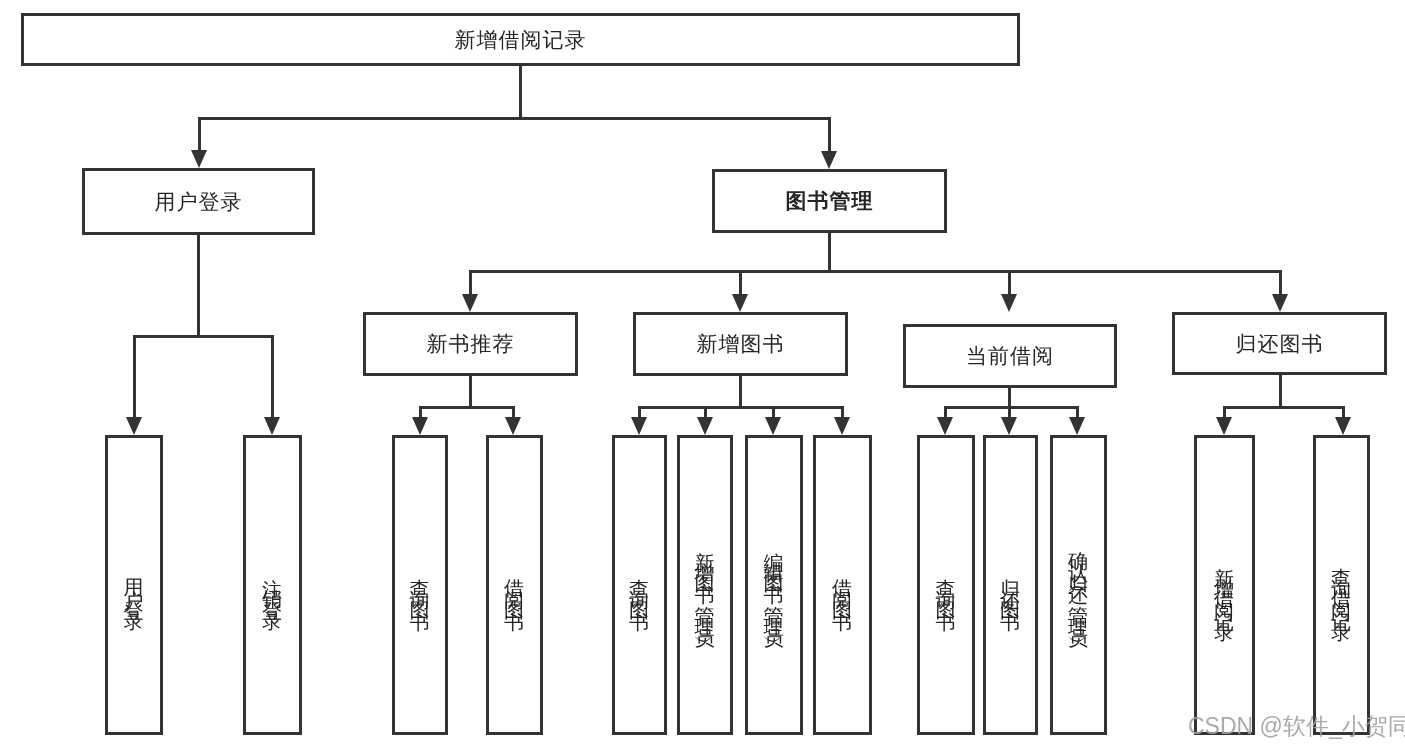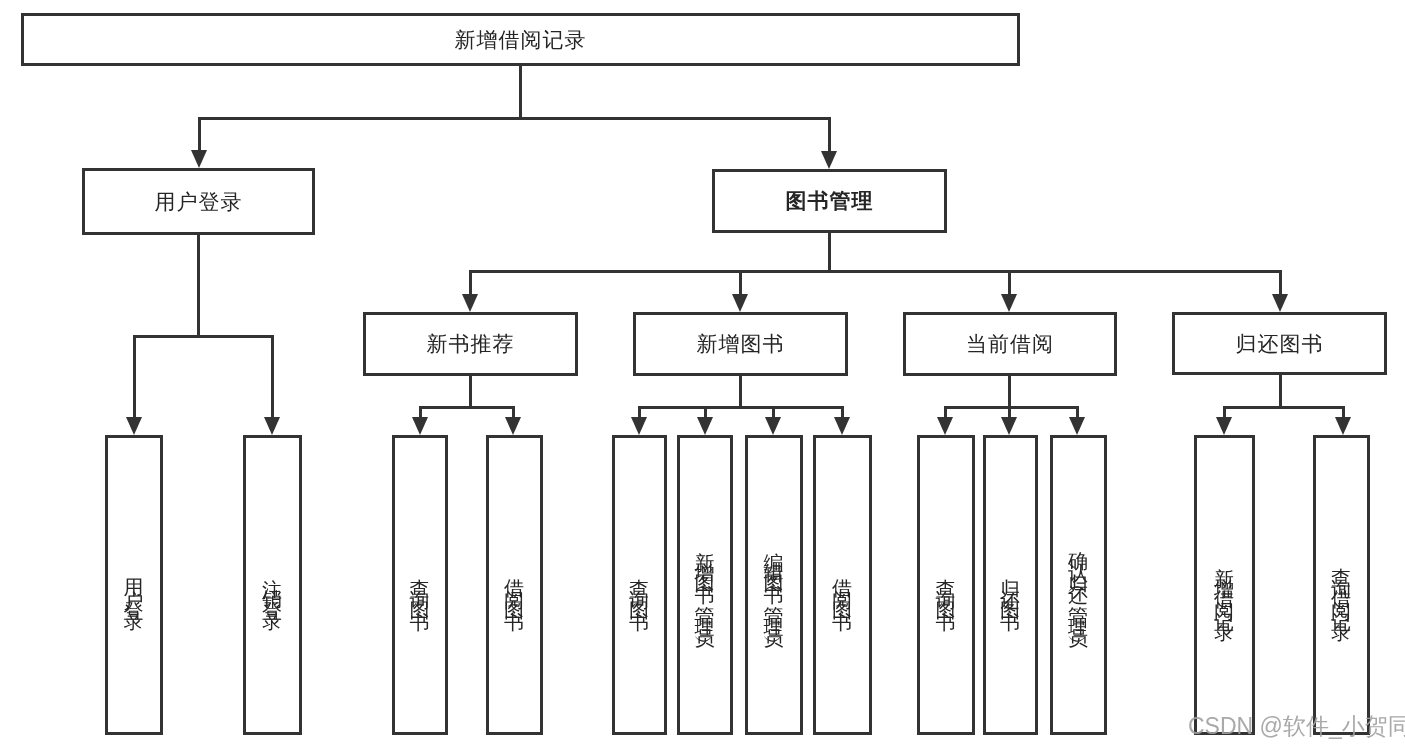--- a/index.html
+++ b/index.html
@@ -46,21 +46,21 @@
   <div class="box" style="left:712px;top:169px;width:235px;height:64px;font-weight:bold;">
     <span>图书管理</span>
   </div>
 
   <div class="box" style="left:363px;top:312px;width:215px;height:64px;">
     <span>新书推荐</span>
   </div>
   <div class="box" style="left:633px;top:312px;width:215px;height:64px;">
     <span>新增图书</span>
   </div>
-  <div class="box" style="left:903px;top:312px;width:214px;height:64px;">
+  <div class="box" style="left:903px;top:324px;width:214px;height:64px;">
     <span>当前借阅</span>
   </div>
   <div class="box" style="left:1172px;top:312px;width:215px;height:63px;">
     <span>归还图书</span>
   </div>
 
   <div class="leaf" style="left:105px;top:435px;width:58px;height:300px;">
     <span>用户登录</span>
   </div>
   <div class="leaf" style="left:243px;top:435px;width:59px;height:300px;">

